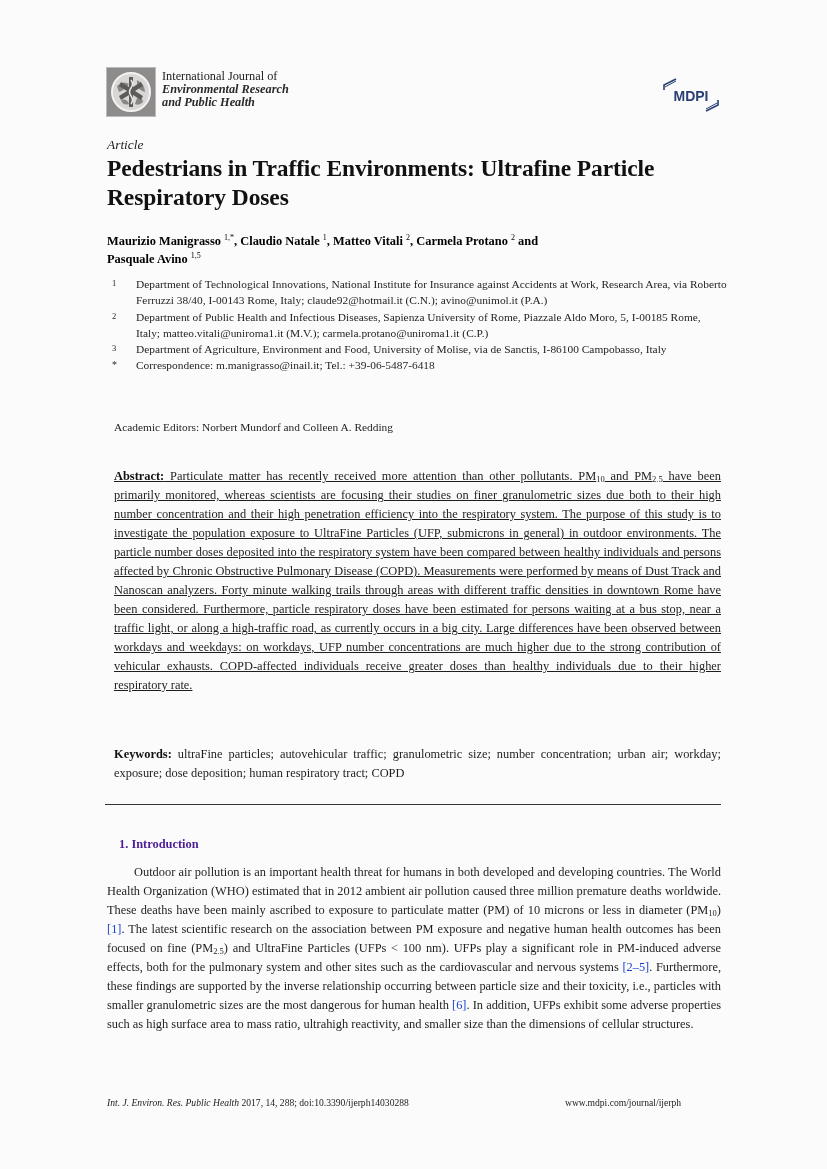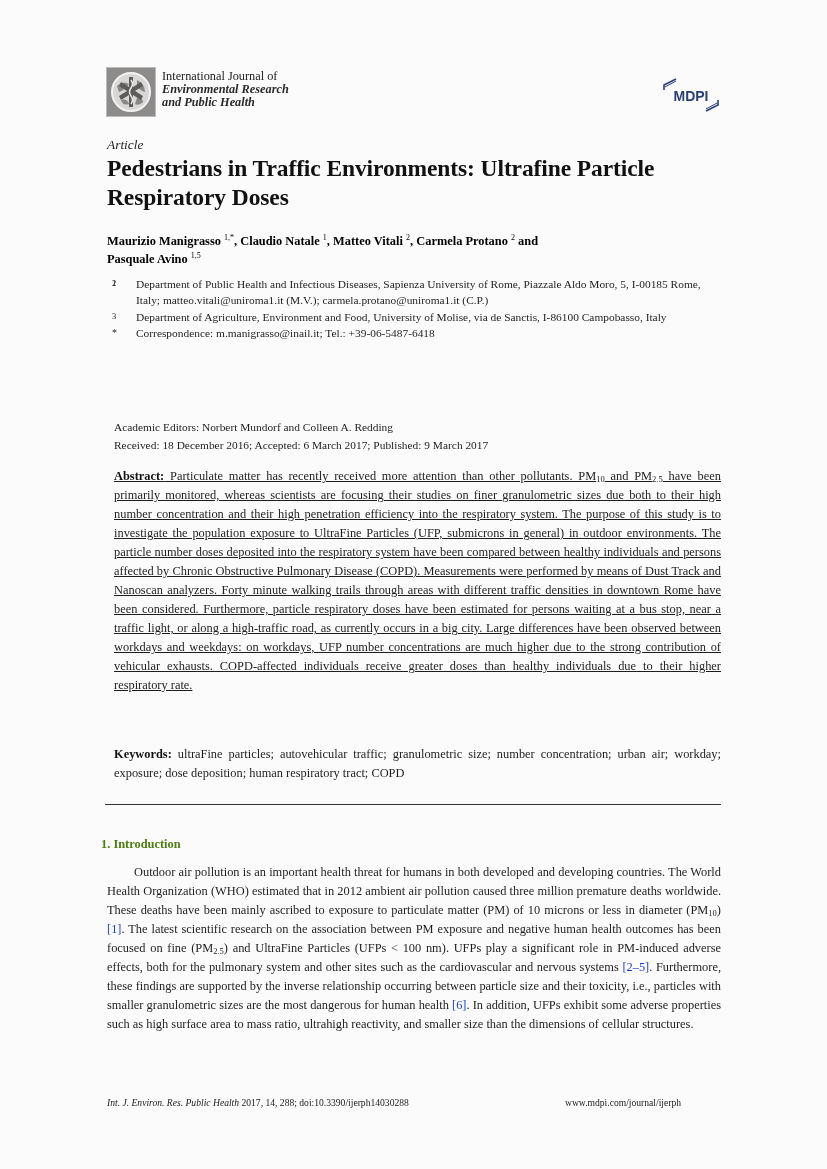--- a/index.html
+++ b/index.html
@@ -29,21 +29,21 @@
   .aff { position: relative; padding-left: 29px; }
   .aff .mk { position: absolute; left: 5px; top: -1px; font-size: 8.5px; }
   .aff .mk.star { font-size: 10px; top: 0px; left: 5px; }
   .editors { left: 114px; top: 418px; width: 610px; font-size: 11.4px; line-height: 18px; }
   
   .abstract { left: 114px; top: 467px; width: 607px; font-size: 12.4px; line-height: 19px; text-align: justify; color: #1e1e1e; text-decoration: underline; }
   .abstract b, .keywords b { color: #111; }
   .keywords { left: 114px; top: 745px; width: 607px; font-size: 12.4px; line-height: 19px; text-align: justify; }
   .rule { left: 105px; top: 804px; width: 616px; height: 1px; background: #333; }
   
-  .section-title { left: 101px; top: 837px; font-size: 12.4px; font-weight: bold; color: #4d7c0f; }
+  .section-title { left: 119px; top: 837px; font-size: 12.4px; font-weight: bold; color: #4c1d95; }
   .body-text { left: 107px; top: 863px; width: 614px; font-size: 12.4px; line-height: 19px; text-align: justify; text-indent: 27px; color: #1e1e1e; }
   sub { font-size: 8.5px; vertical-align: -2px; line-height: 0; }
   .ref { color: #1b3fd1; cursor: pointer; }
   
   .footer-left { left: 107px; top: 1097px; font-size: 9.6px; color: #222; }
   .footer-left i { font-style: italic; }
   .footer-right { left: 565px; top: 1097px; font-size: 9.6px; color: #222; }
 </style>
 </head>
 <body>
@@ -70,29 +70,28 @@
     <path d="M56 27 L45 33" stroke="#2a3f73" stroke-width="1" fill="none"></path>
     <text x="30" y="25" text-anchor="middle" font-family="Liberation Sans, sans-serif" font-weight="bold" font-size="14" fill="#2a3f73">MDPI</text>
   </svg>
 </div>
 
 <div class="abs article-type">Article</div>
 <div class="abs title">Pedestrians in Traffic Environments: Ultrafine Particle Respiratory Doses</div>
 <div class="abs authors" id="authors"><span>Maurizio Manigrasso</span>&nbsp;<sup>1,*</sup><span>, </span><span>Claudio Natale</span>&nbsp;<sup>1</sup><span>, </span><span>Matteo Vitali</span>&nbsp;<sup>2</sup><span>, </span><span>Carmela Protano</span>&nbsp;<sup>2</sup><span> and </span><br><span>Pasquale Avino</span>&nbsp;<sup>1,5</sup></div>
 
 <div class="abs affils" id="affils">
-    <div class="aff"><span class="mk">1</span></div>
+    <div class="aff"><span class="mk">1</span><span>Department of Technological Innovations, National Institute for Insurance against Accidents at Work, Research Area, via Roberto Ferruzzi 38/40, I-00143 Rome, Italy; claude92@hotmail.it (C.N.); avino@unimol.it (P.A.)</span></div>
     <div class="aff"><span class="mk">2</span><span>Department of Public Health and Infectious Diseases, Sapienza University of Rome, Piazzale Aldo Moro, 5, I-00185 Rome, Italy; matteo.vitali@uniroma1.it (M.V.); carmela.protano@uniroma1.it (C.P.)</span></div>
     <div class="aff"><span class="mk">3</span><span>Department of Agriculture, Environment and Food, University of Molise, via de Sanctis, I-86100 Campobasso, Italy</span></div>
     <div class="aff"><span class="mk star">*</span><span>Correspondence: m.manigrasso@inail.it; Tel.: +39-06-5487-6418</span></div>
   </div>
 
 <div class="abs editors">
   <div>Academic Editors: Norbert Mundorf and Colleen A. Redding</div>
-  <div>Received: 18 December 2016; Accepted: 6 March 2017; Published: 9 March 2017</div>
 </div>
 
 <div class="abs abstract">
   <b>Abstract:</b>
   <span>Particulate matter has recently received more attention than other pollutants. PM</span><sub>10</sub><span> and PM</span><sub>2.5</sub><span> have been primarily monitored, whereas scientists are focusing their studies on finer granulometric sizes due both to their high number concentration and their high penetration efficiency into the respiratory system.  The purpose of this study is to investigate the population exposure to UltraFine Particles (UFP, submicrons in general) in outdoor environments. The particle number doses deposited into the respiratory system have been compared between healthy individuals and persons affected by Chronic Obstructive Pulmonary Disease (COPD). Measurements were performed by means of Dust Track and Nanoscan analyzers. Forty minute walking trails through areas with different traffic densities in downtown Rome have been considered. Furthermore, particle respiratory doses have been estimated for persons waiting at a bus stop, near a traffic light, or along a high-traffic road, as currently occurs in a big city. Large differences have been observed between workdays and weekdays: on workdays, UFP number concentrations are much higher due to the strong contribution of vehicular exhausts. COPD-affected individuals receive greater doses than healthy individuals due to their higher respiratory rate.</span>
 </div>
 
 <div class="abs keywords">
   <b>Keywords:</b>
   <span>ultraFine particles; autovehicular traffic; granulometric size; number concentration; urban air; workday; exposure; dose deposition; human respiratory tract; COPD</span>

